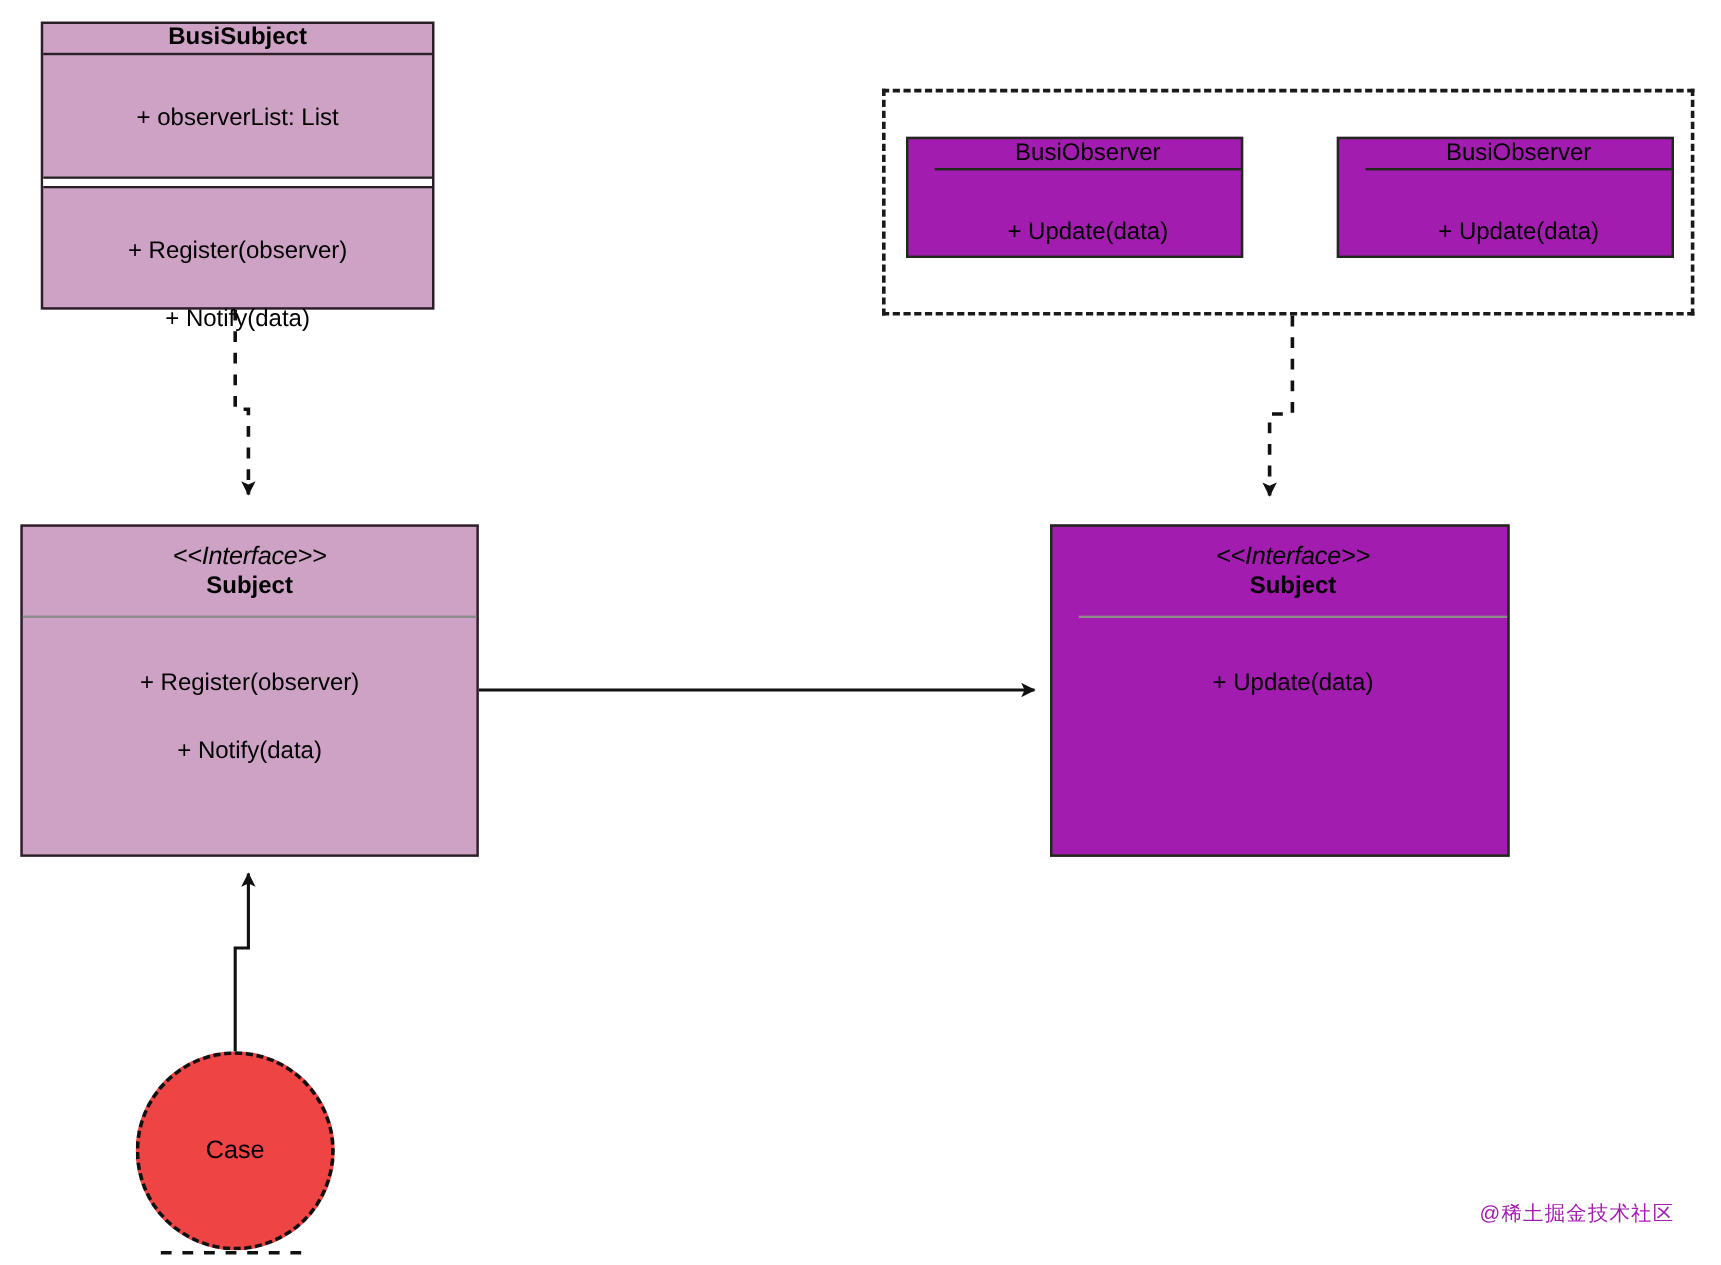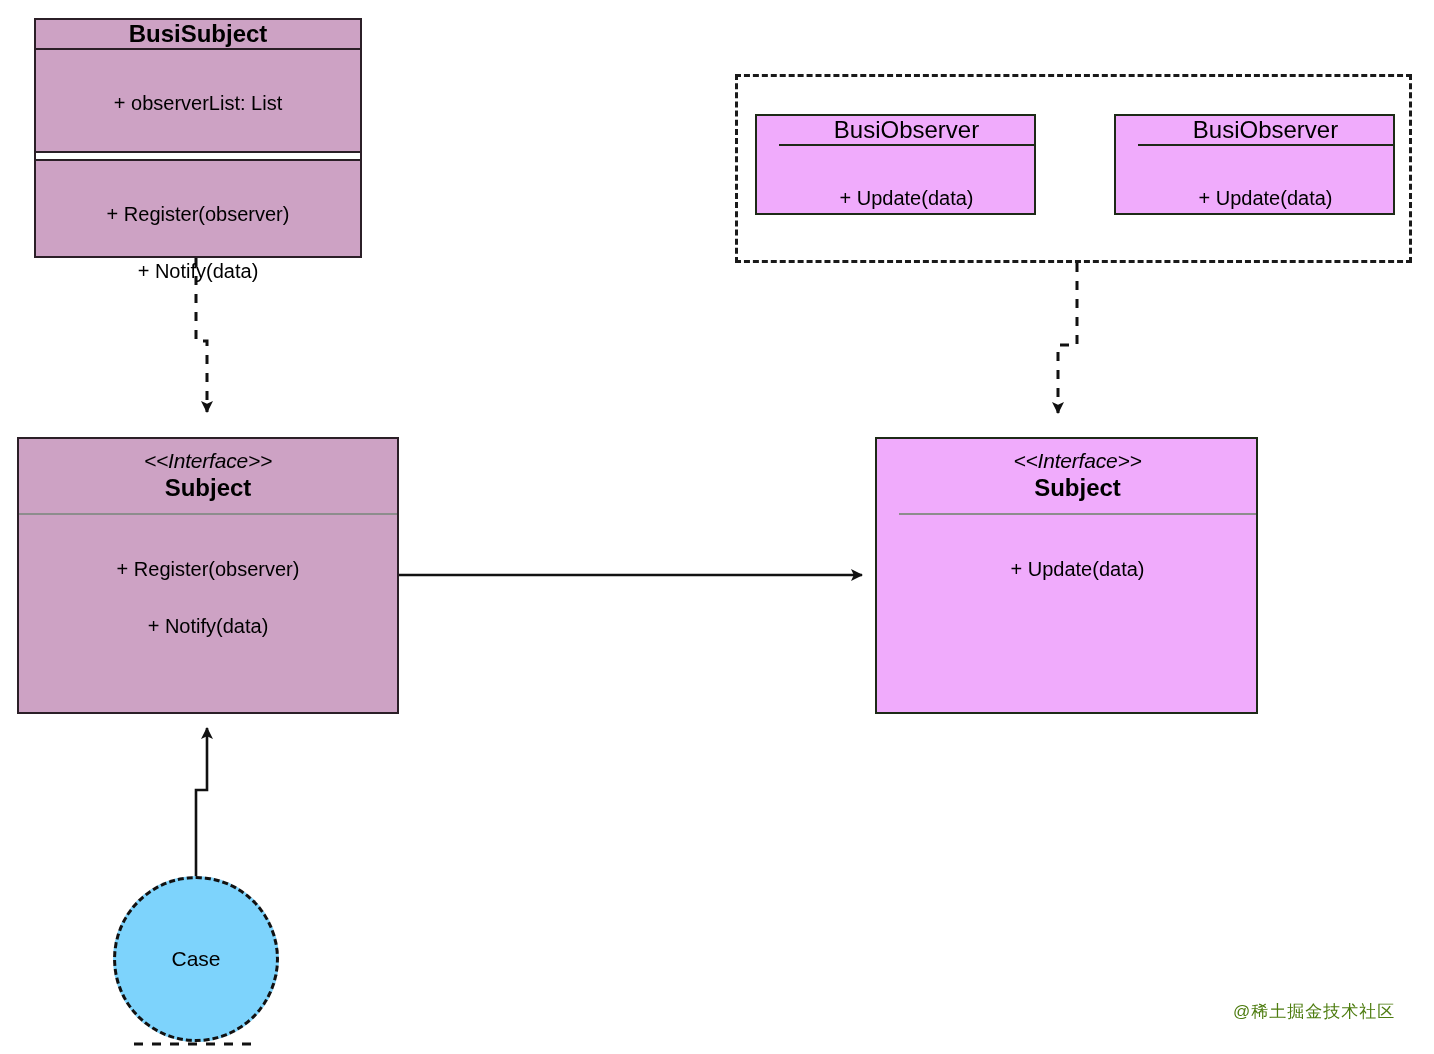--- a/index.html
+++ b/index.html
@@ -22,42 +22,42 @@
 
   
   .uml-box {
     position: absolute;
     box-sizing: border-box;
     border: 2px solid #23181f;
     display: flex;
     flex-direction: column;
   }
   .uml-box.purple { background: #cda2c4; border-color: #2b1f27; }
-  .uml-box.green  { background: #f0abfc; border-color: #1d2a17; padding-left: 22px; }
+  .uml-box.green  { background: #a21caf; border-color: #1d2a17; padding-left: 22px; }
 
   .box-title {
     box-sizing: border-box;
     text-align: center;
     font-weight: bold;
     color: #000000;
     display: flex;
     flex-direction: column;
     align-items: center;
     justify-content: center;
     line-height: 1.18;
   }
   .box-title .stereotype {
     font-style: italic;
     font-weight: normal;
     font-size: 21px;
     letter-spacing: -0.2px;
   }
   .box-title .cname {
     font-weight: bold;
-    font-size: 24px;
+    font-size: 20px;
   }
   .box-title .cname.plain {
     font-weight: normal;
   }
 
   .divider {
     height: 2px;
     background: #2b1f27;
     flex: 0 0 auto;
   }
@@ -89,21 +89,21 @@
     box-sizing: border-box;
     border: 3px dashed #1a1a1a;
     background: transparent;
   }
 
   
   .circle-node {
     position: absolute;
     box-sizing: border-box;
     border-radius: 50%;
-    background: #7dd3fc;
+    background: #ef4444;
     border: 3px dashed #111111;
     display: flex;
     align-items: center;
     justify-content: center;
     font-size: 21px;
     color: #000000;
   }
 
   
   .connector {
@@ -112,21 +112,21 @@
     top: 0;
     width: 1434px;
     height: 1054px;
     pointer-events: none;
     overflow: visible;
   }
 
   
   .watermark {
     position: absolute;
-    color: #4d7c0f;
+    color: #a21caf;
     font-size: 17px;
     letter-spacing: 1px;
     white-space: nowrap;
     user-select: none;
   }
 </style>
 </head>
 <body>
 
 <div id="canvas">

